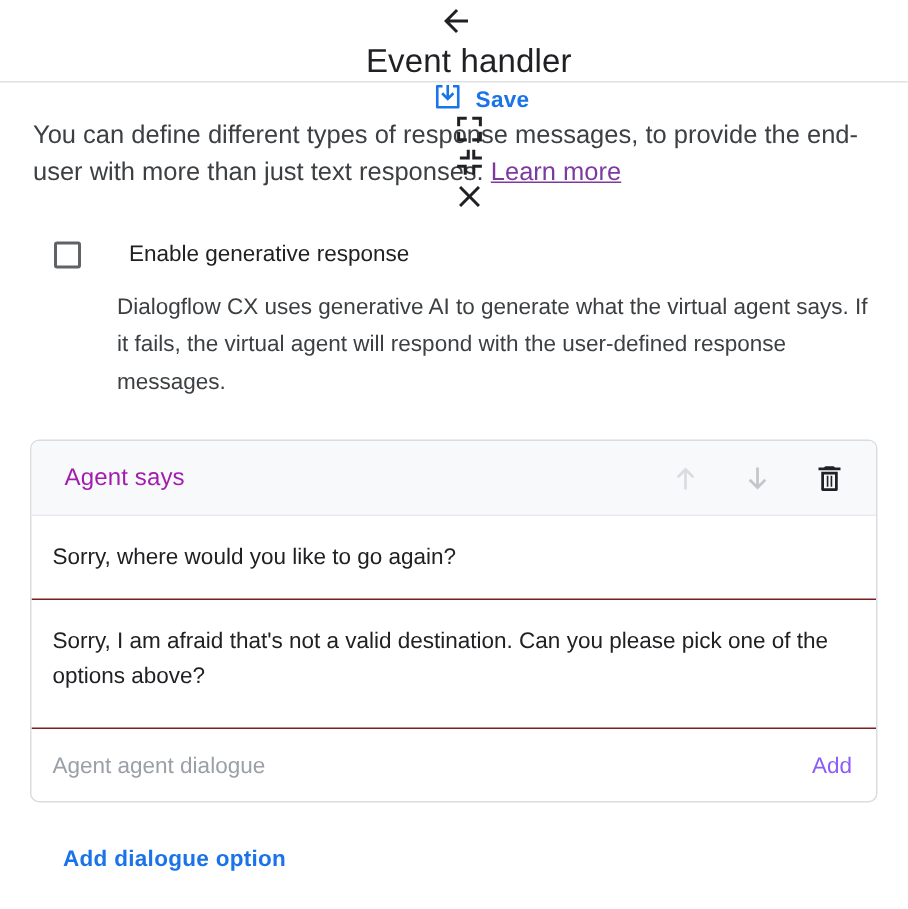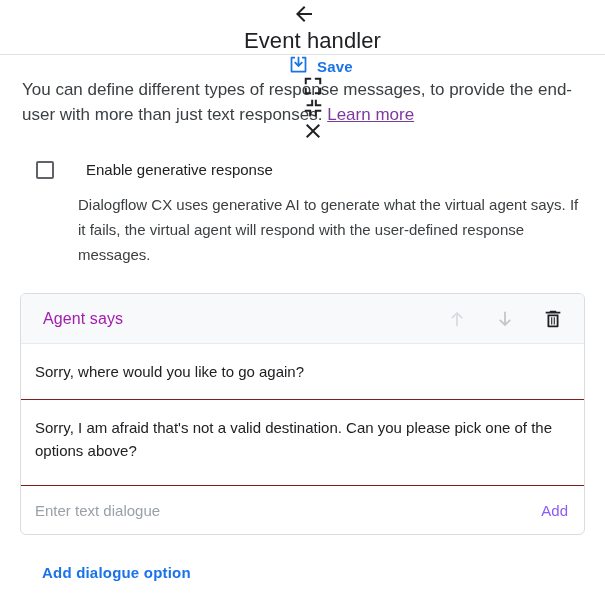--- a/index.html
+++ b/index.html
@@ -268,19 +268,19 @@
           <path d="M10 10h1.2v8H10zm2.8 0H14v8h-1.2z" fill="#202124"></path>
         </svg>
       </span>
     </div>
 
     <div class="msg-row">Sorry, where would you like to go again?</div>
 
     <div class="msg-row two-line">Sorry, I am afraid that's not a valid destination. Can you please pick one of the options above?</div>
 
     <div class="input-row">
-      <span class="input-placeholder">Enter text dialogue</span>
+      <span class="input-placeholder">Agent agent dialogue</span>
       <span class="add-btn">Add</span>
     </div>
   </div>
 
   <a class="add-dialogue">Add dialogue option</a>
 </div>
 
 </body></html>

